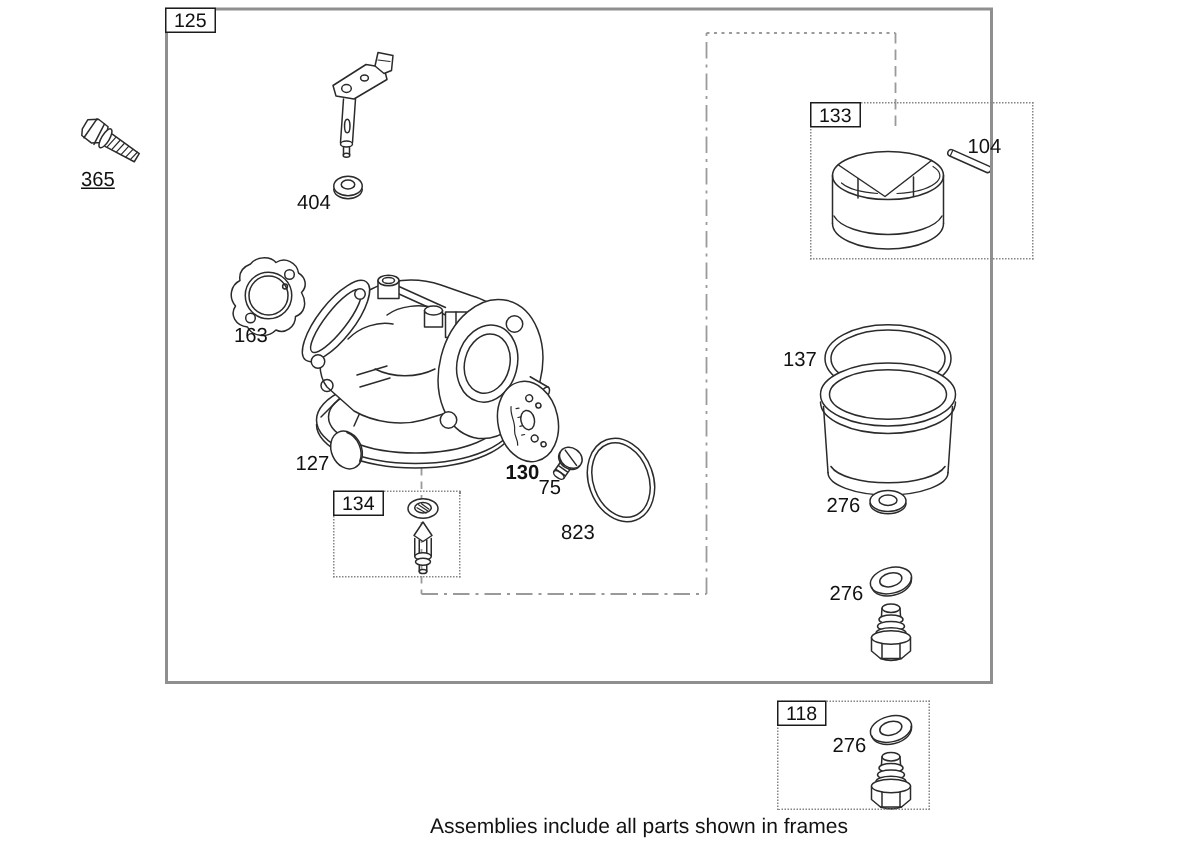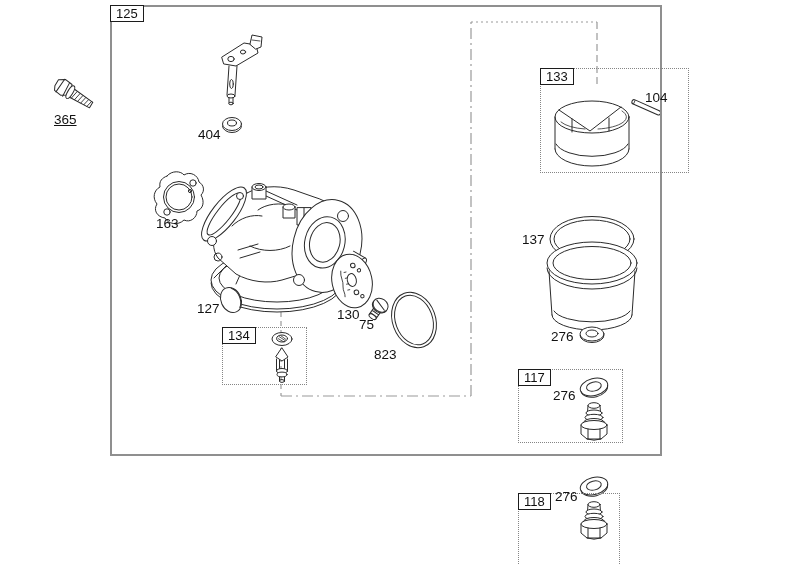--- a/index.html
+++ b/index.html
@@ -219,33 +219,31 @@
 
   <div class="frame main" style="left:110px;top:5px;width:552px;height:451px;">
     <div class="tag">125</div>
   </div>
   <div class="frame" style="left:222px;top:327px;width:85px;height:58px;text-decoration:underline;">
     <div class="tag">134</div>
   </div>
   <div class="frame" style="left:540px;top:68px;width:149px;height:105px;text-decoration:underline;">
     <div class="tag">133</div>
   </div>
-  <div class="frame" style="left:518px;top:369px;width:105px;height:74px;">
-    <div class="tag">117</div>
-  </div>
-  <div class="frame" style="left:518px;top:467px;width:102px;height:73px;margin-top:26px;">
+  <div class="frame" style="left:518px;top:467px;width:102px;height:73px;">
     <div class="tag">118</div>
   </div>
 
   <div class="plabel" style="left:54px;top:113px;text-decoration:underline;">365</div>
   <div class="plabel" style="left:198px;top:128px;">404</div>
   <div class="plabel" style="left:136px;top:217px;margin-left:20px;">163</div>
   <div class="plabel" style="left:197px;top:302px;">127</div>
-  <div class="plabel" style="left:337px;top:308px;">130</div>
+  <div class="plabel" style="left:337px;top:308px;font-weight:bold;">130</div>
   <div class="plabel" style="left:359px;top:318px;">75</div>
   <div class="plabel" style="left:374px;top:348px;">823</div>
   <div class="plabel" style="left:645px;top:91px;">104</div>
   <div class="plabel" style="left:522px;top:233px;">137</div>
   <div class="plabel" style="left:551px;top:330px;">276</div>
   <div class="plabel" style="left:553px;top:389px;">276</div>
   <div class="plabel" style="left:555px;top:490px;">276</div>
 
+  <div class="caption">Assemblies include all parts shown in frames</div>
 </div>
 
 </body></html>

